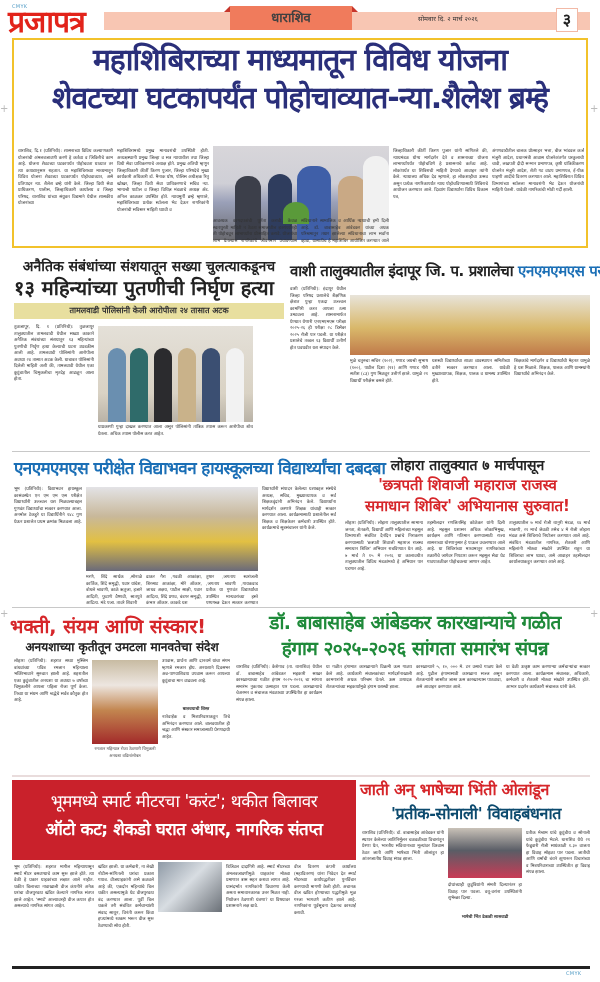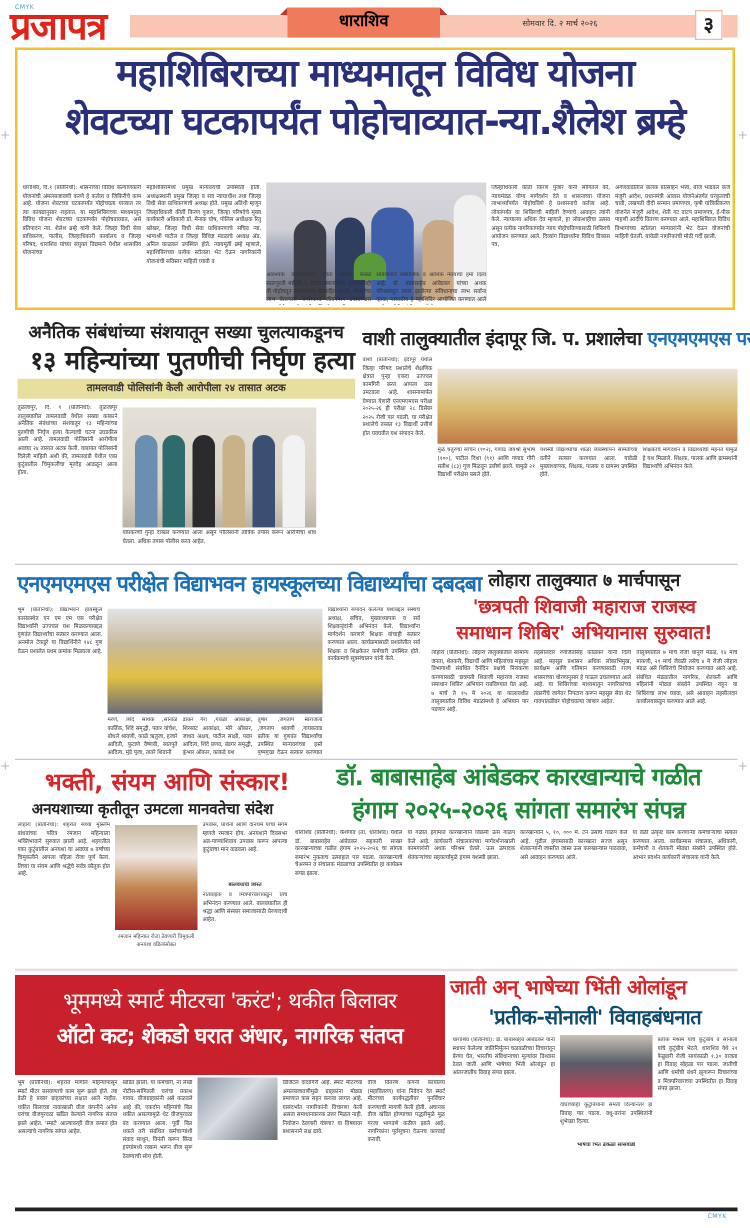--- a/index.html
+++ b/index.html
@@ -2,21 +2,21 @@
 <html><head>
 <meta charset="utf-8">
 <style>
   * { box-sizing: border-box; margin: 0; padding: 0; }
   html, body { width: 600px; height: 982px; background: #ffffff; overflow: hidden; }
   body { position: relative; font-family: "DejaVu Sans", sans-serif; color: #222; }
   .abs { position: absolute; }
   .cmyk { font-size: 5px; color: #5aa0c8; letter-spacing: 0.3px; }
   .masthead-band { left: 104px; right: 10px; top: 12px; height: 18px; background: #f8c6b3; }
   .logo { left: 8px; top: 4px; font-family: "DejaVu Serif", serif; font-weight: bold; font-size: 30px; color: #e2231a; letter-spacing: -1px; line-height: 36px; }
-  .section-tab { left: 230px; top: 6px; width: 122px; height: 24px; background: #f07b5c; color: #000000; font-size: 13px; text-align: center; line-height: 24px; font-weight: bold; }
+  .section-tab { left: 230px; top: 6px; width: 122px; height: 24px; background: #f07b5c; color: #404040; font-size: 13px; text-align: center; line-height: 24px; font-weight: bold; }
   .section-tab:before { content: ""; position: absolute; left: -6px; top: 0; border-left: 6px solid transparent; border-bottom: 6px solid #c7362b; }
   .section-tab:after { content: ""; position: absolute; right: -6px; top: 0; border-right: 6px solid transparent; border-bottom: 6px solid #c7362b; }
   .dateline { left: 418px; top: 14px; font-size: 6.5px; color: #333; }
   .pagenum { left: 556px; top: 8px; width: 22px; height: 24px; background: #fff; border: 1px solid #f2b9a6; font-size: 16px; text-align: center; line-height: 22px; font-weight: bold; color: #222; }
 
   .lead-box { left: 12px; top: 38px; width: 576px; height: 210px; border: 2px solid #f2c22b; }
   .lead-h { font-family: "DejaVu Sans", sans-serif; font-weight: bold; color: #2a2f7a; text-align: center; letter-spacing: -1px; }
   .h-lead1 { left: 14px; top: 42px; width: 572px; font-size: 30px; line-height: 36px; }
   .h-lead2 { left: 14px; top: 78px; width: 572px; font-size: 30px; line-height: 40px; }
 
@@ -25,37 +25,37 @@
   .photo-lead { left: 213px; top: 146px; width: 176px; height: 94px;
     background: linear-gradient(180deg,#d8d6da 0%,#cfcfd6 40%,#9aa0b8 60%,#6a6a70 100%); }
   .photo-lead .p1 { position:absolute; left:22px; top:30px; width:26px; height:64px; background:#3c3f4a; border-radius:12px 12px 0 0; }
   .photo-lead .p2 { position:absolute; left:55px; top:28px; width:24px; height:66px; background:#2f3d5e; border-radius:12px 12px 0 0; }
   .photo-lead .p3 { position:absolute; left:84px; top:20px; width:34px; height:74px; background:#3f5fa8; border-radius:14px 14px 0 0; }
   .photo-lead .p4 { position:absolute; left:125px; top:30px; width:28px; height:64px; background:#c9a985; border-radius:12px 12px 0 0; }
   .photo-lead .p5 { position:absolute; left:150px; top:10px; width:26px; height:84px; background:#f1f1f1; border-radius:12px 12px 0 0; }
   .photo-lead .plant { position:absolute; left:70px; top:56px; width:26px; height:22px; background:#5a9a3a; border-radius:50% 50% 0 0; }
 
   .h-left1 { left: 14px; top: 256px; width: 270px; text-align: center; font-size: 14px; font-weight: bold; color: #222; line-height: 20px; }
-  .h-left2 { left: 14px; top: 274px; width: 270px; text-align: right; font-size: 20px; font-weight: bold; color: #222; line-height: 28px; }
+  .h-left2 { left: 14px; top: 274px; width: 270px; text-align: left; font-size: 20px; font-weight: bold; color: #222; line-height: 28px; }
   .subdeck { left: 14px; top: 303px; width: 270px; height: 16px; background: #e8df9f; text-align: center; font-size: 8px; font-weight: bold; color: #333; line-height: 16px; }
   .photo-police { left: 98px; top: 326px; width: 155px; height: 96px; background: linear-gradient(180deg,#e4e0d8 0%, #d9d2c4 70%, #b9b2a6 100%); }
   .photo-police .m { position:absolute; top:22px; width:18px; height:74px; border-radius:9px 9px 0 0; }
 
   .h-vashi { left: 290px; top: 260px; width: 300px; font-size: 15px; font-weight: bold; line-height: 22px; color: #222; letter-spacing: -0.4px; white-space: nowrap; }
   .h-vashi .blue { color: #1b6fb6; }
   .photo-vashi { left: 350px; top: 295px; width: 240px; height: 60px; background: linear-gradient(180deg,#e8e4da 0%, #d9b86a 55%, #c07a4a 100%); }
 
   .h-vidya { left: 14px; top: 456px; width: 320px; font-size: 17px; font-weight: bold; color: #1b6fb6; line-height: 24px; letter-spacing: -0.6px; white-space: nowrap; }
   .photo-vidya { left: 86px; top: 487px; width: 172px; height: 84px; background: linear-gradient(180deg,#e3e3e6 0%, #c8b89a 35%, #e2c043 65%, #6a6a7a 100%); }
 
   .h-lohara1 { left: 345px; top: 454px; width: 245px; text-align: center; font-size: 14px; font-weight: bold; color: #222; line-height: 22px; }
   .h-lohara2 { left: 345px; top: 474px; width: 245px; text-align: center; font-size: 15px; font-weight: bold; color: #d6262a; line-height: 22px; }
   .h-lohara3 { left: 345px; top: 495px; width: 245px; text-align: center; font-size: 15px; font-weight: bold; color: #d6262a; line-height: 22px; }
 
-  .h-bhakti { left: 26px; top: 613px; width: 216px; text-align: center; font-size: 19px; font-weight: bold; color: #d6262a; line-height: 26px; }
+  .h-bhakti { left: 0; top: 613px; width: 216px; text-align: center; font-size: 19px; font-weight: bold; color: #d6262a; line-height: 26px; }
   .h-bhakti-sub { left: 14px; top: 638px; width: 216px; text-align: center; font-size: 12px; font-weight: bold; color: #222; line-height: 18px; }
   .photo-bhakti { left: 92px; top: 660px; width: 66px; height: 84px; background: linear-gradient(180deg,#c8bba2 0%, #ede6e0 30%, #c2854f 60%, #a32a2a 100%); }
 
   .h-amb1 { left: 236px; top: 608px; width: 358px; text-align: center; font-size: 19px; font-weight: bold; color: #1f8a3a; line-height: 28px; letter-spacing: -0.5px; white-space: nowrap; }
   .h-amb2 { left: 236px; top: 634px; width: 358px; text-align: center; font-size: 19px; font-weight: bold; color: #1f8a3a; line-height: 28px; letter-spacing: -0.5px; white-space: nowrap; }
 
   .red-banner { left: 12px; top: 780px; width: 344px; height: 80px; background: #c9212b; }
   .h-bhoom1 { left: 12px; top: 788px; width: 344px; text-align: center; font-size: 17px; font-weight: normal; color: #fff; line-height: 26px; white-space: nowrap; letter-spacing: -0.4px; }
   .h-bhoom2 { left: 12px; top: 816px; width: 344px; text-align: center; font-size: 17px; font-weight: bold; color: #fff; line-height: 26px; white-space: nowrap; letter-spacing: -0.4px; }
   .photo-meter { left: 158px; top: 862px; width: 64px; height: 50px; background: linear-gradient(135deg,#8f9aa6 0%, #d8dde2 45%, #6a7077 100%); }

